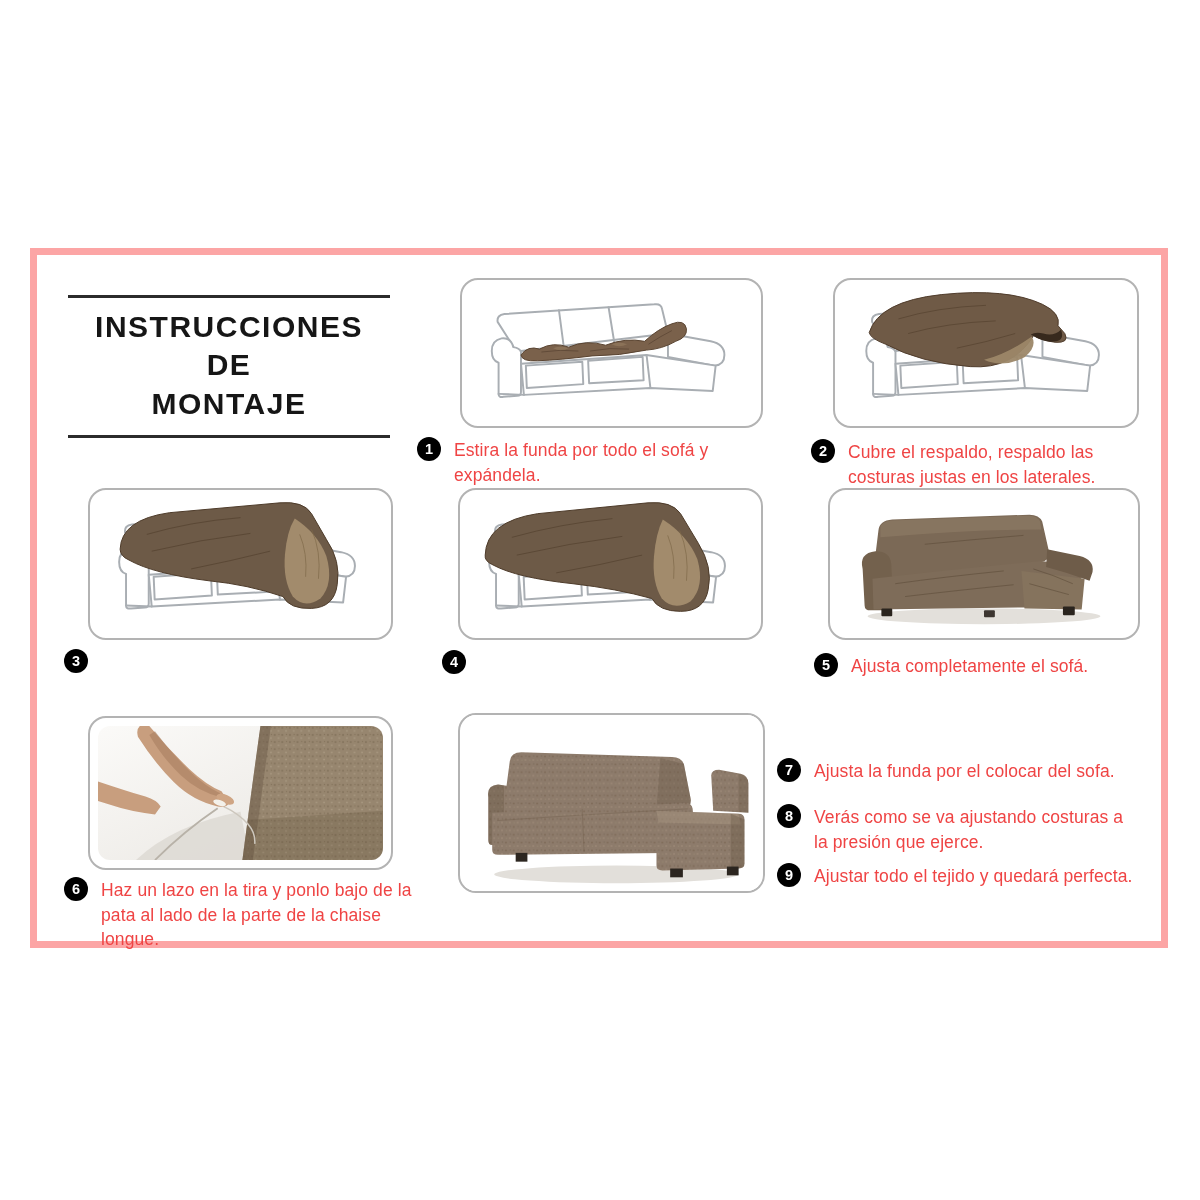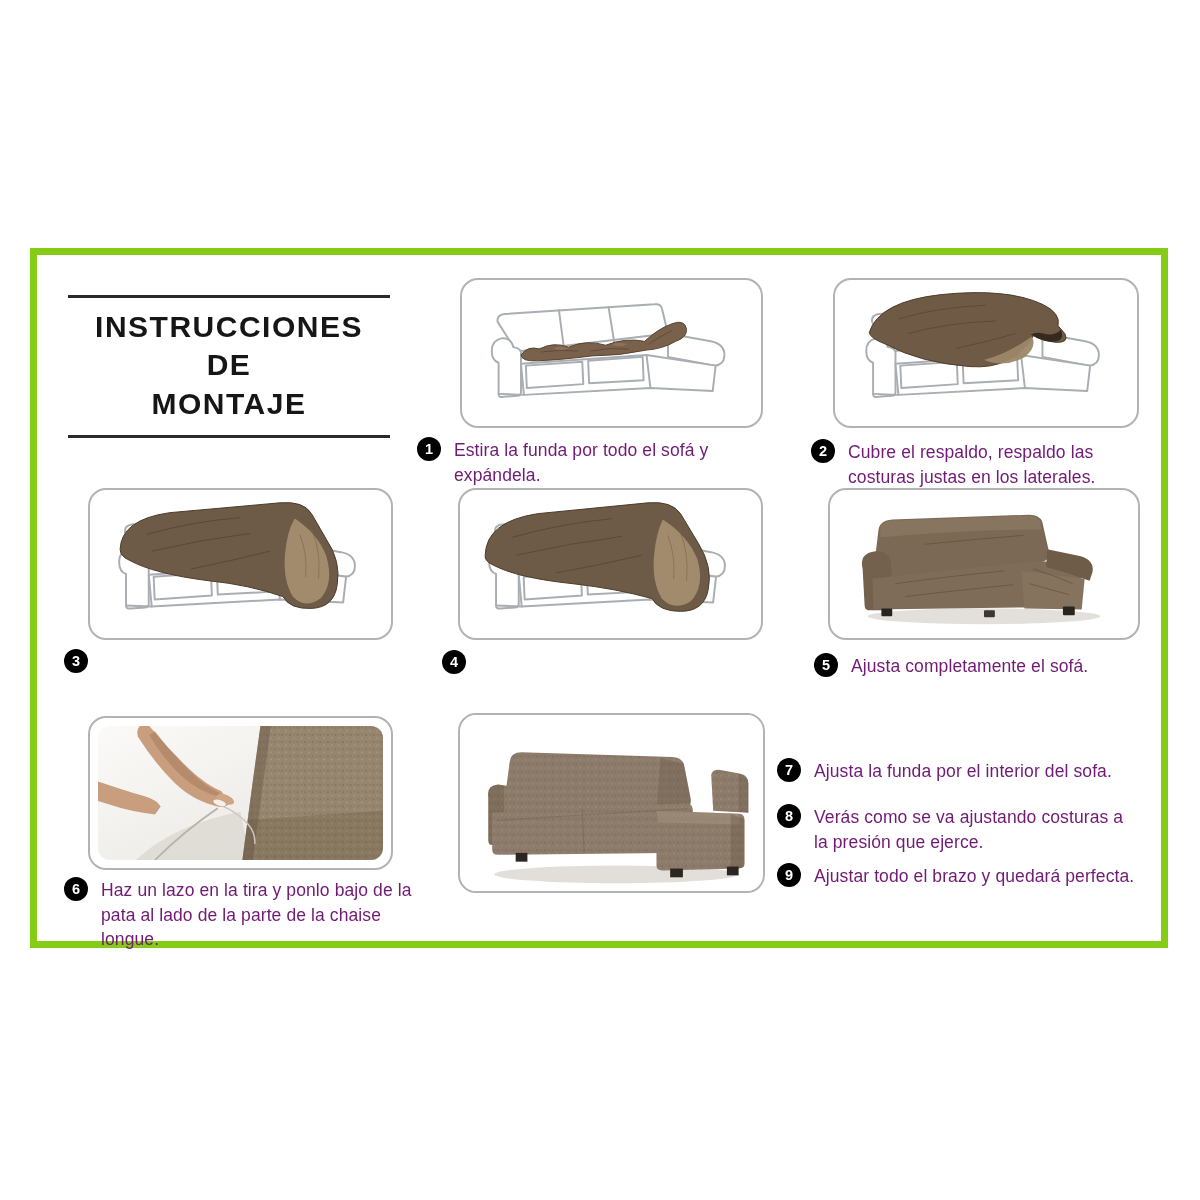--- a/index.html
+++ b/index.html
@@ -1,37 +1,37 @@
 <!DOCTYPE html>
 <html><head>
 <meta charset="utf-8">
 <style>
   html,body{margin:0;padding:0;background:#ffffff;}
   .page{position:relative;width:1200px;height:1200px;background:#ffffff;
         font-family:"Liberation Sans",sans-serif;overflow:hidden;}
   .frame{position:absolute;left:30px;top:248px;width:1124px;height:686px;
-         border:7px solid #84cc16;background:#ffffff;}
+         border:7px solid #fca5a5;background:#ffffff;}
 
   
   .title-block{position:absolute;left:31px;top:40px;width:322px;}
   .rule{height:3px;background:#2b2b2b;width:100%;}
   .page-title{margin:10px 0 12px 0;font-size:30px;font-weight:bold;color:#161616;
               letter-spacing:1.5px;line-height:1.28;text-align:center;white-space:pre-line;}
 
   
   .card{position:absolute;border:2px solid #b3b3b3;border-radius:18px;background:#ffffff;
         box-sizing:border-box;overflow:hidden;}
   .card svg{display:block;width:100%;height:100%;}
   .photo-inset{position:absolute;inset:8px;border-radius:12px;overflow:hidden;}
 
   
   .caption{position:absolute;display:flex;align-items:flex-start;}
   .badge{flex:0 0 auto;width:24px;height:24px;border-radius:50%;background:#000000;color:#ffffff;
          font-size:14.5px;font-weight:bold;line-height:24px;text-align:center;margin-right:13px;}
-  .cap-text{font-size:17.5px;line-height:1.4;color:#701a75;letter-spacing:.1px;
+  .cap-text{font-size:17.5px;line-height:1.4;color:#ef4444;letter-spacing:.1px;
             white-space:pre-line;padding-top:1px;}
 </style>
 </head>
 <body>
 
 <svg width="0" height="0" style="position:absolute" aria-hidden="true">
   <defs>
     <g id="sofa-outline" fill="none" stroke="#a9aeb3" stroke-width="2" stroke-linejoin="round" stroke-linecap="round">
       <path fill="#ffffff" d="M33,43 Q32,36 40,35 L194,25 Q201,24 202,30 L208,55 L57,73 Q50,75 49,68 Z"></path>
       <path d="M96,31 L101,69"></path>
@@ -195,28 +195,28 @@
     </div>
 
     <div class="caption" style="left:27px;top:622px;width:370px;">
       <span class="badge">6</span>
       <span class="cap-text">Haz un lazo en la tira y ponlo bajo de la
 pata al lado de la parte de la chaise longue.</span>
     </div>
 
     <div class="caption" style="left:740px;top:503px;width:370px;">
       <span class="badge">7</span>
-      <span class="cap-text">Ajusta la funda por el interior del sofa.</span>
+      <span class="cap-text">Ajusta la funda por el colocar del sofa.</span>
     </div>
 
     <div class="caption" style="left:740px;top:549px;width:350px;">
       <span class="badge">8</span>
       <span class="cap-text">Verás como se va ajustando costuras a
 la presión que ejerce.</span>
     </div>
 
     <div class="caption" style="left:740px;top:608px;width:370px;">
       <span class="badge">9</span>
-      <span class="cap-text">Ajustar todo el brazo y quedará perfecta.</span>
+      <span class="cap-text">Ajustar todo el tejido y quedará perfecta.</span>
     </div>
 
   </div>
 </div>
 
 </body></html>

